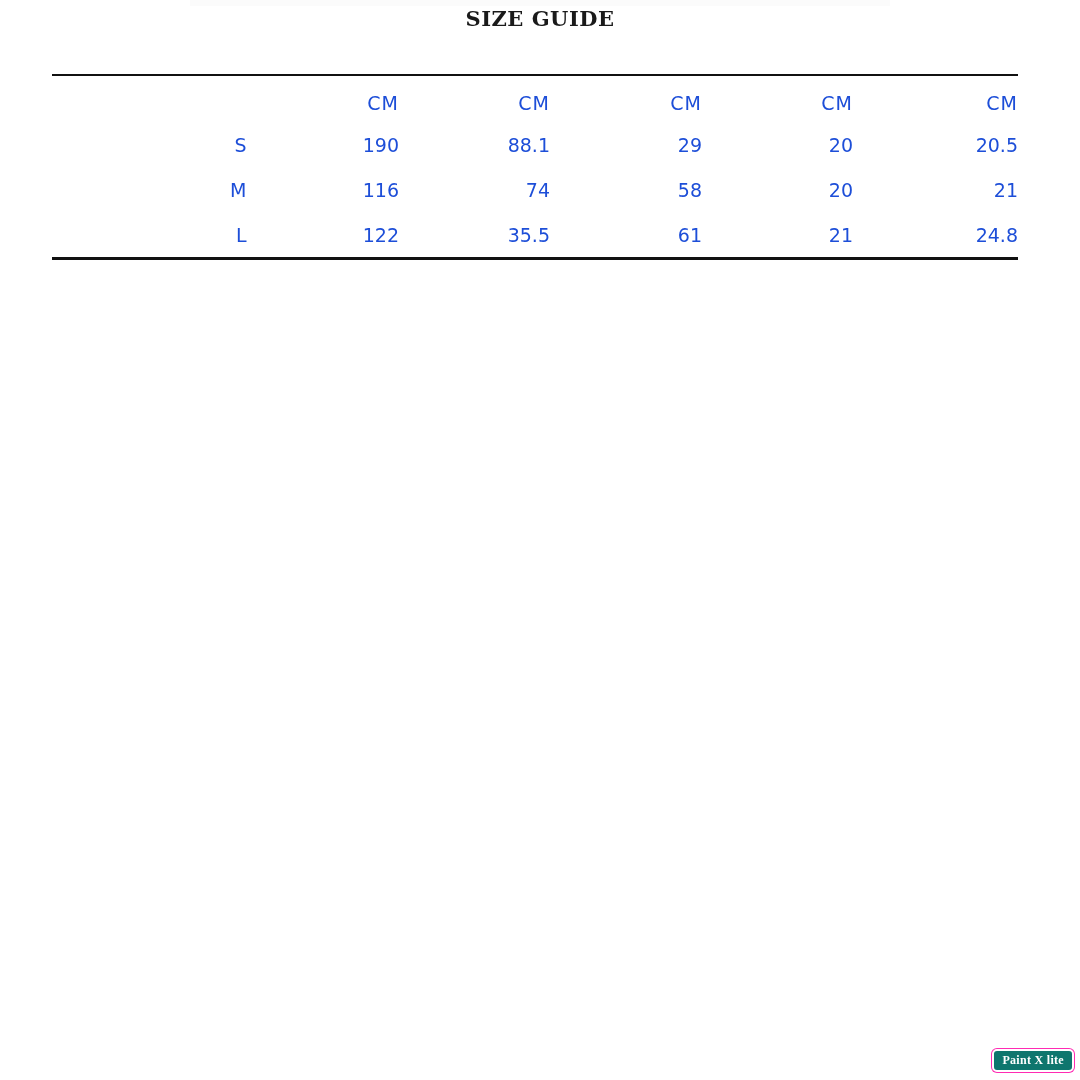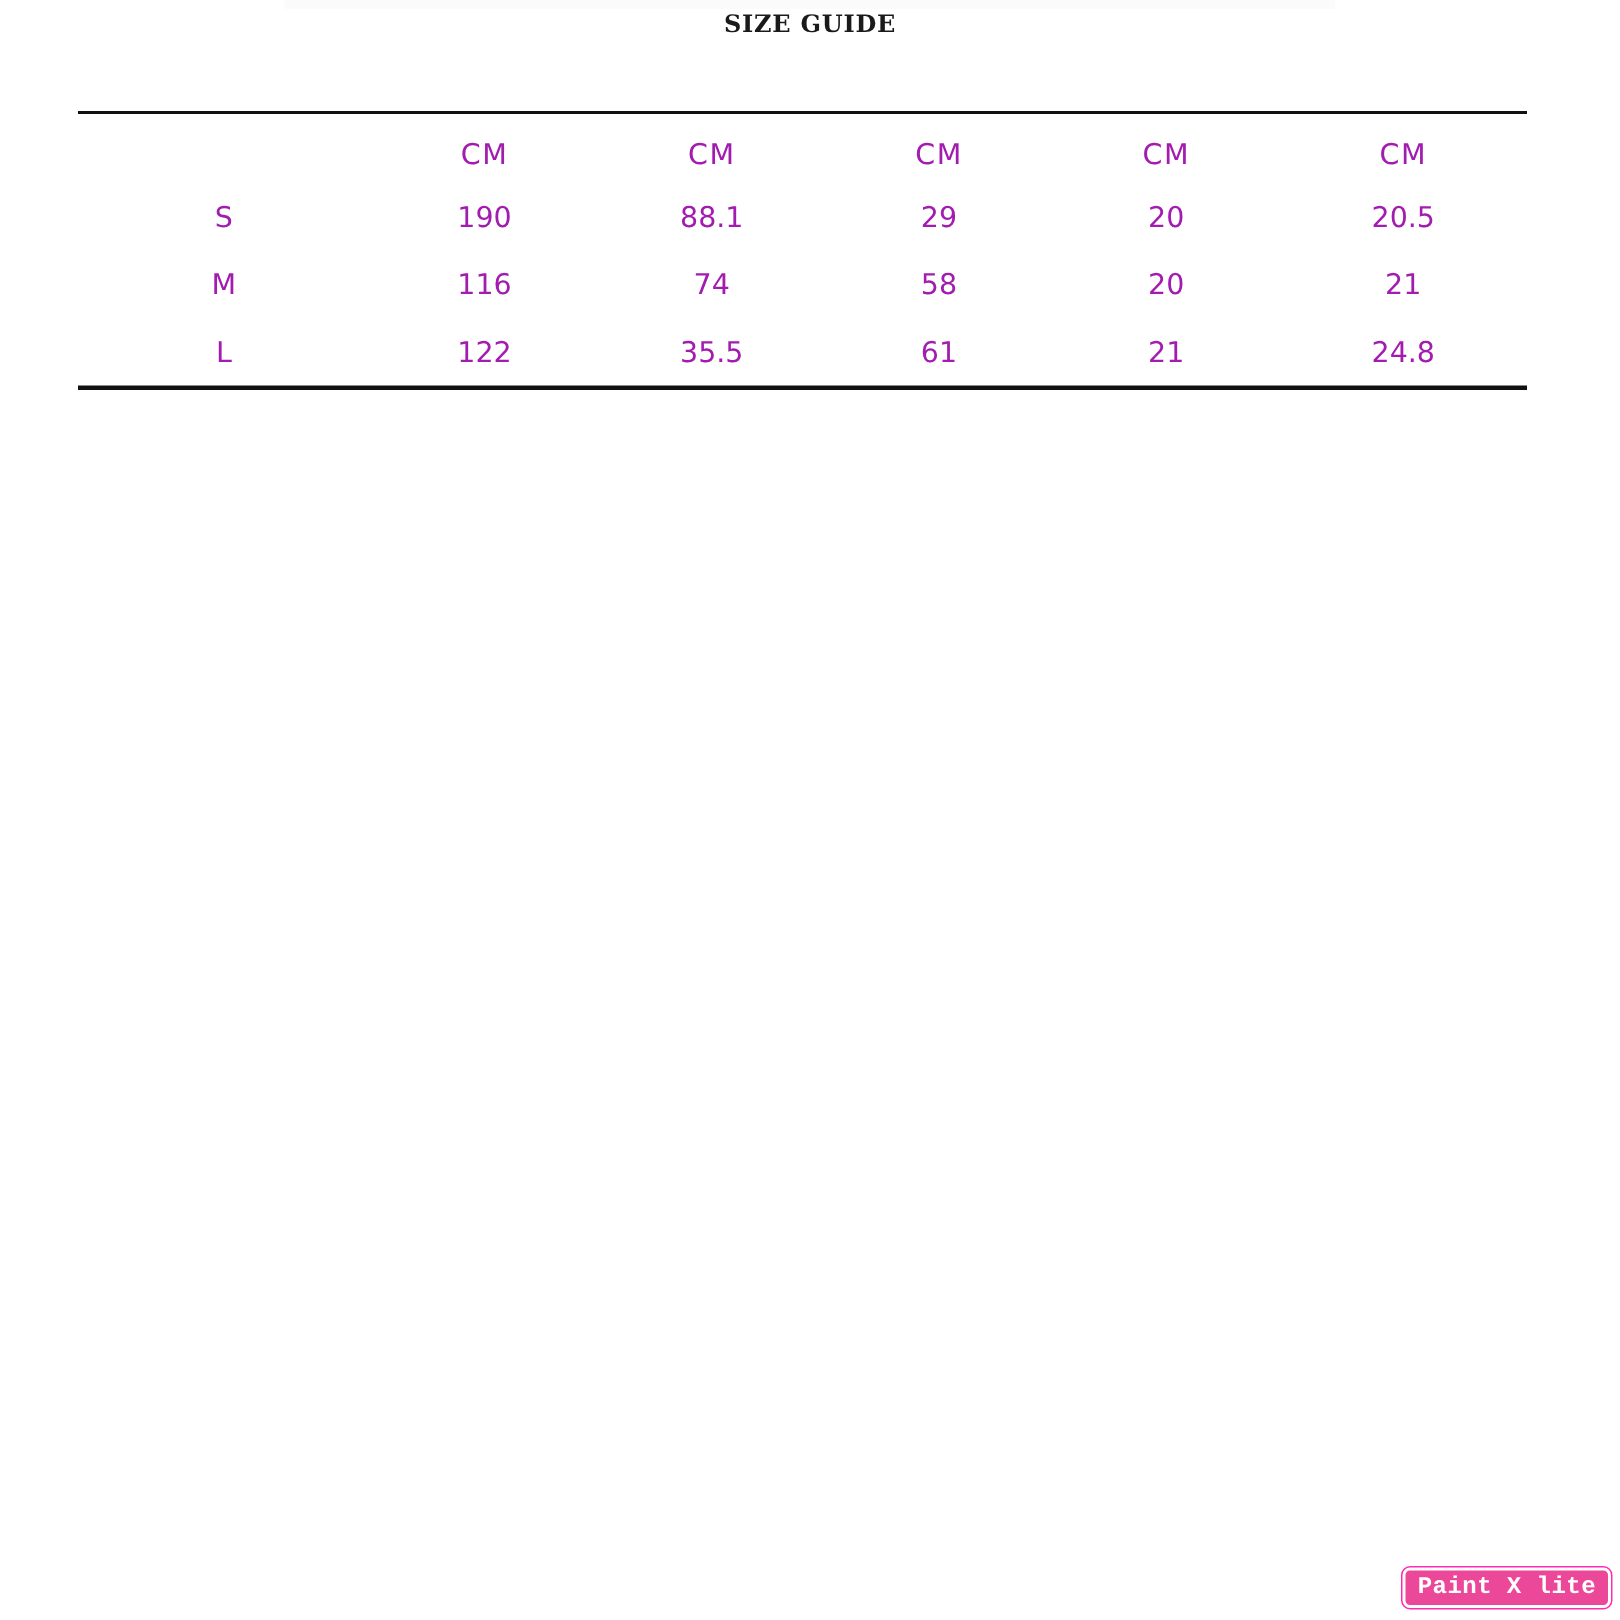--- a/index.html
+++ b/index.html
@@ -22,21 +22,21 @@
   }
 
   
   .title {
     position: absolute;
     top: 6px;
     left: 0;
     width: 1080px;
     text-align: center;
     font-family: "DejaVu Serif", serif;
-    font-size: 16px;
+    font-size: 21px;
     font-weight: bold;
     letter-spacing: 0.5px;
     color: #1a1a1a;
   }
 
   
   .ghost {
     position: absolute;
     color: #f0f0f0;
     font-family: "DejaVu Sans", sans-serif;
@@ -75,25 +75,25 @@
     height: 3px;
   }
 
   table.size-table {
     width: 100%;
     border-collapse: collapse;
     table-layout: fixed;
   }
   table.size-table td,
   table.size-table th {
-    text-align: center;
+    text-align: right;
     font-family: "DejaVu Sans", sans-serif;
     font-size: 19px;
     font-weight: normal;
-    color: #a21caf;
+    color: #1d4ed8;
     padding: 0;
     height: 45px;
     vertical-align: middle;
   }
   table.size-table thead th {
     height: 38px;
     padding-top: 8px;
   }
   col.c0 { width: 195px; }
   col.c1 { width: 152px; }
@@ -109,27 +109,27 @@
   .unit-cell {
     font-size: 18px;
     letter-spacing: 1px;
   }
 
   
   .watermark {
     position: absolute;
     right: 6px;
     bottom: 8px;
-    background: #ec4899;
+    background: #0f766e;
     border: 2px solid #ffffff;
     border-radius: 5px;
     padding: 3px 8px 4px 8px;
     color: #ffffff;
-    font-family: Liberation Mono, monospace;
-    font-size: 16px;
+    font-family: Liberation Serif, serif;
+    font-size: 12px;
     font-weight: bold;
     letter-spacing: 0.3px;
     box-shadow: 0 0 0 1px #ff2bb3;
     line-height: 1;
   }
 </style>
 </head>
 <body>
 
 <div id="page">

